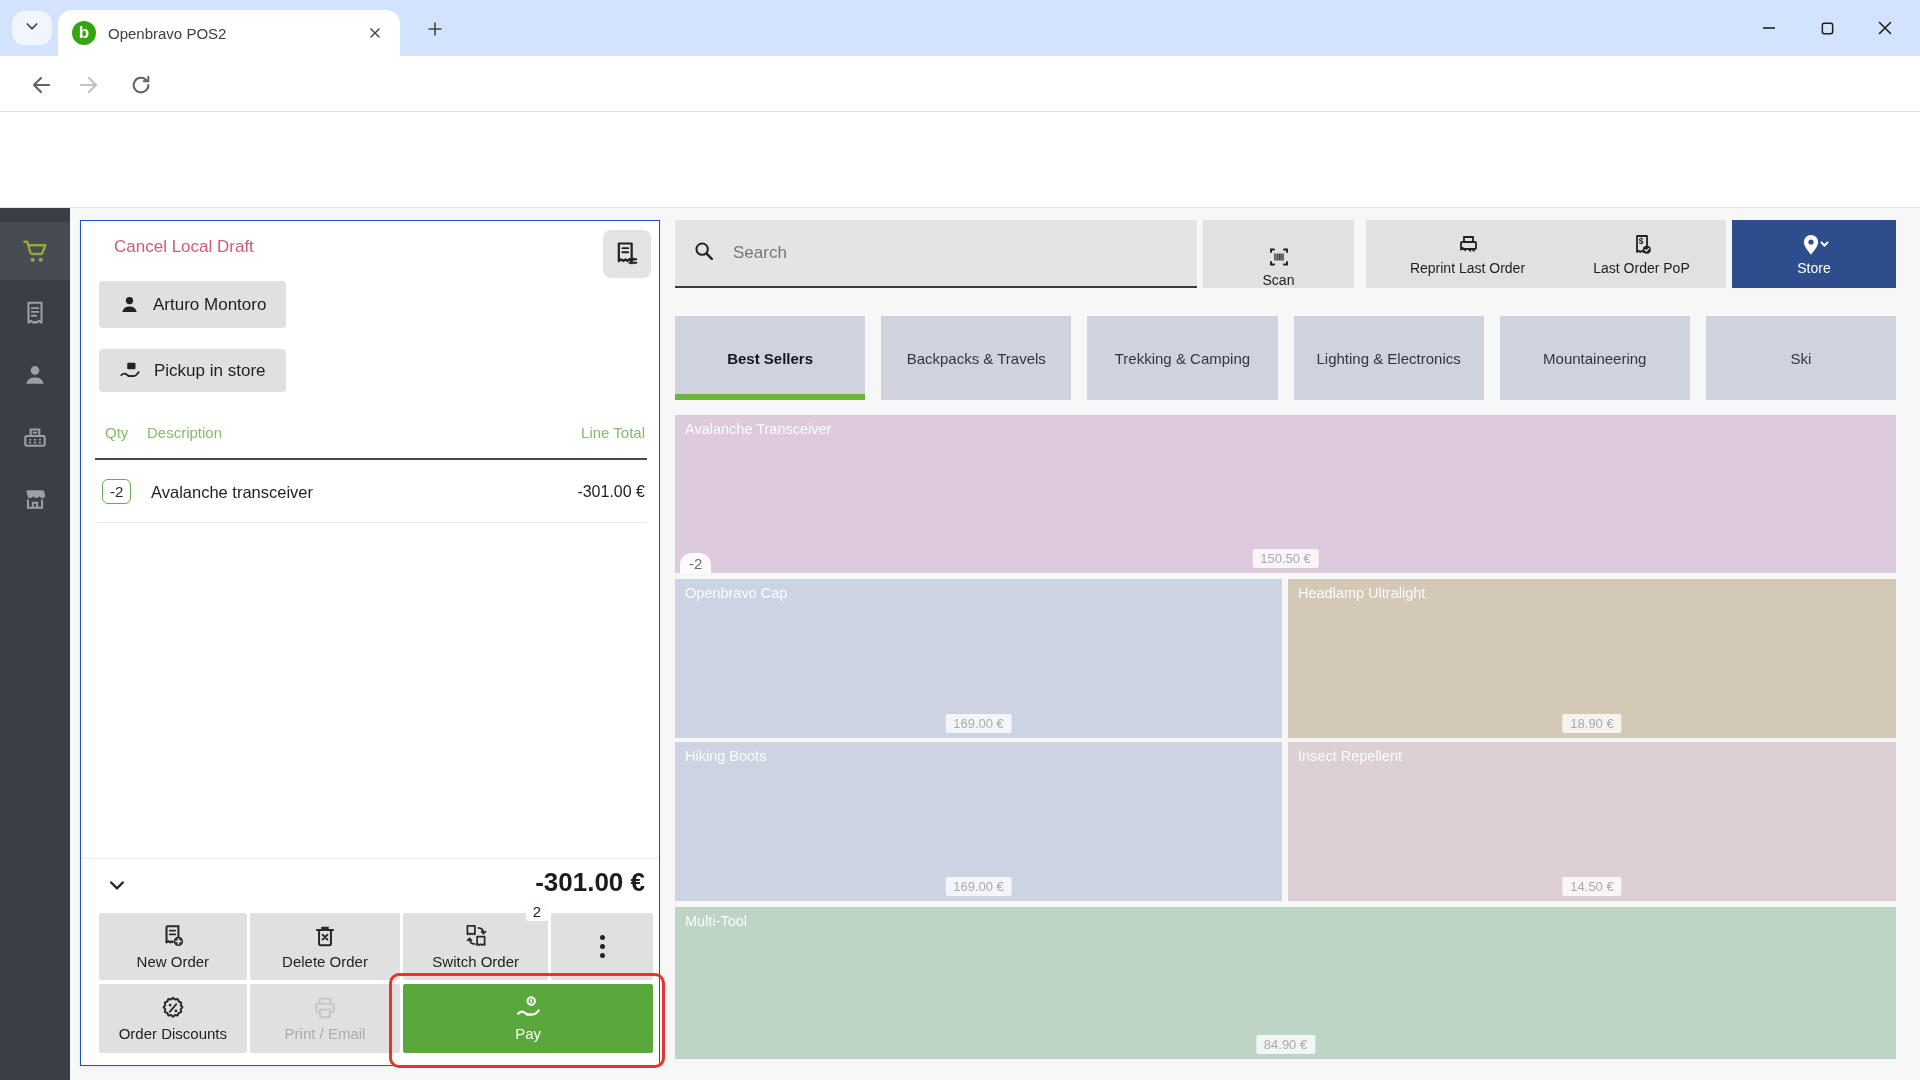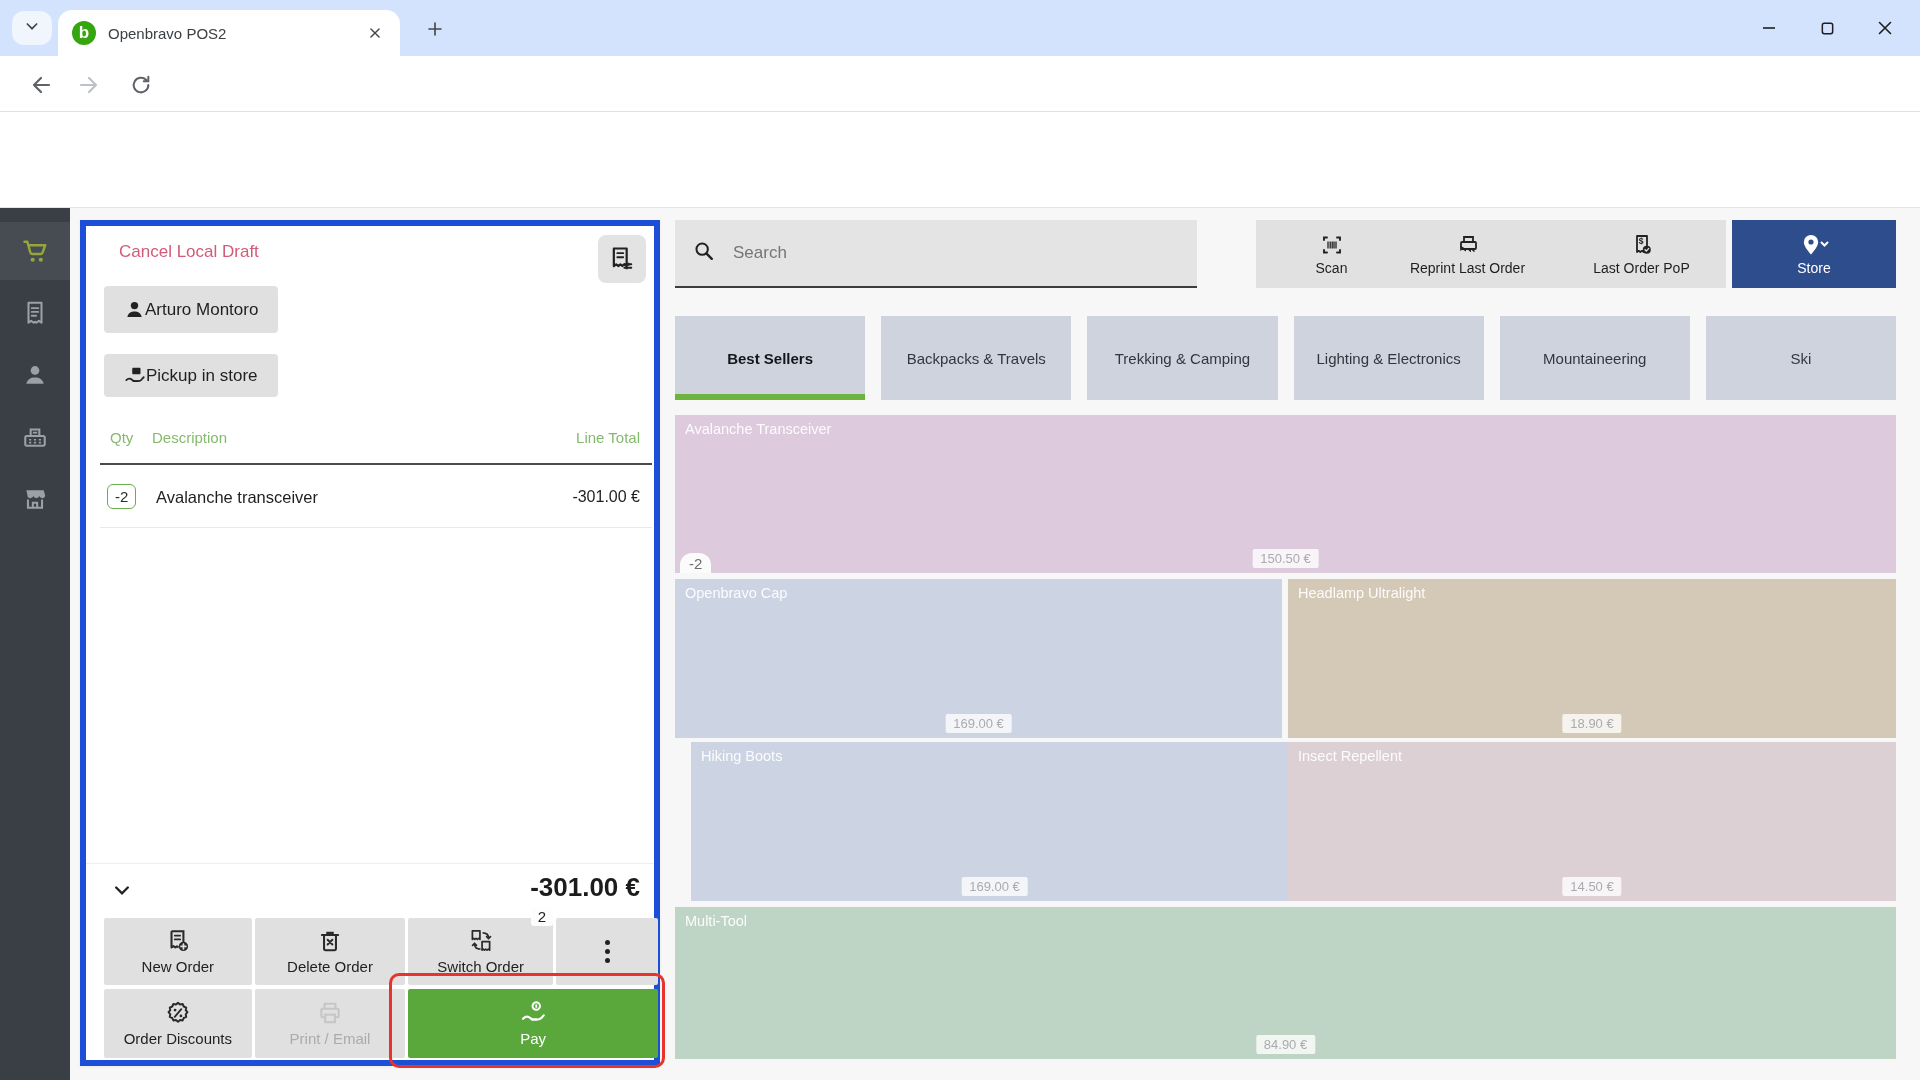--- a/index.html
+++ b/index.html
@@ -47,24 +47,24 @@
   .username { position:absolute; left:1790px; top:152px; font-size:18px; color:#333; }
 
   
   .rail { position:absolute; left:0; top:208px; width:70px; height:872px; background:#3a3f45; }
   .railitem { width:70px; height:58px; display:flex; align-items:center; justify-content:center; color:#9aa0a6; }
   .railitem.active { background:#474c52; color:#97a53c; }
 
   .mainbg { position:absolute; left:70px; top:208px; width:1850px; height:872px; background:#f7f7f8; }
 
   
-  .panel { position:absolute; left:80px; top:220px; width:580px; height:846px; background:#fff; border:6px solid #1d4ed8; box-shadow:0 1px 3px rgba(0,0,0,.06); }
+  .panel { position:absolute; left:80px; top:220px; width:580px; height:846px; background:#fff; border:1px solid #1d4ed8; box-shadow:0 1px 3px rgba(0,0,0,.06); }
   .cancel { position:absolute; left:33px; top:16px; font-size:17px; color:#d15b79; }
   .ticketbtn { position:absolute; right:8px; top:9px; width:48px; height:48px; background:#e3e3e3; border-radius:8px; display:flex; align-items:center; justify-content:center; color:#222; }
-  .chipbtn { position:absolute; left:18px; height:47px; background:#e0e0e0; border-radius:4px; display:inline-flex; align-items:center; padding:0 20px; font-size:17px; color:#1f1f1f; }
+  .chipbtn { position:absolute; left:18px; height:47px; background:#e0e0e0; border-radius:4px; display:inline-flex; align-items:center; gap:13px; padding:0 20px; font-size:17px; color:#1f1f1f; }
   .chipbtn .cicon { color:#222; display:flex; }
   .cols { position:absolute; left:0; top:203px; width:100%; font-size:15px; color:#84ba6e; }
   .cols .qty { position:absolute; left:24px; } .cols .desc { position:absolute; left:66px; }
   .cols .lt { position:absolute; right:14px; }
   .colsep { position:absolute; left:14px; top:237px; width:552px; height:2px; background:#4a4a4a; }
   .orow { position:absolute; left:0; top:250px; width:100%; height:50px; }
   .qtybox { position:absolute; left:21px; top:8px; border:1.6px solid #69ad4f; border-radius:6px; padding:3px 7px; font-size:15px; color:#2c2c2c; }
   .oname { position:absolute; left:70px; top:12px; font-size:16.5px; color:#1f1f1f; }
   .oval { position:absolute; right:14px; top:12px; font-size:16px; color:#1f1f1f; }
   .rowsep { position:absolute; left:14px; top:301px; width:552px; height:1px; background:#e9e9e9; }
@@ -415,21 +415,21 @@
 
   <div class="searchfield">
     <span style="color:#222;">
       <svg width="22" height="22" viewBox="0 0 24 24">
           <circle cx="10" cy="10" r="6.2" fill="none" stroke="currentColor" stroke-width="2.2"></circle>
           <path d="M14.8 14.8L20.5 20.5" stroke="currentColor" stroke-width="2.6" stroke-linecap="round"></path>
         </svg>
     </span>
     <input type="text" placeholder="Search" style="">
   </div>
-  <div class="actbtn" style="left:1256px; width:151px;">
+  <div class="actbtn" style="left:1203px; width:151px;justify-content:flex-end;">
     <span class="ai">
       <svg width="26" height="24" viewBox="0 0 24 24">
           <path d="M4 7V4.5h3M17 4.5h3V7M20 17v2.5h-3M7 19.5H4V17" fill="none" stroke="currentColor" stroke-width="1.9" stroke-linecap="round"></path>
           <path d="M8 8.5v7M10.2 8.5v7M12.2 8.5v7M14 8.5v7M16 8.5v7" stroke="currentColor" stroke-width="1.3"></path>
         </svg>
     </span>
     <span>Scan</span>
   </div>
   <div class="actbtn" style="left:1366px; width:203px;">
     <span class="ai">
@@ -479,21 +479,21 @@
     <span class="pricechip">150.50 €</span>
   </div>
   <div class="tile" style="left: 675px; top: 579px; width: 607px; height: 159px; background: rgb(204, 211, 226);">
     <span class="tiletitle">Openbravo Cap</span>
     <span class="pricechip">169.00 €</span>
   </div>
   <div class="tile" style="left: 1288px; top: 579px; width: 608px; height: 159px; background: rgb(212, 201, 183);">
     <span class="tiletitle">Headlamp Ultralight</span>
     <span class="pricechip">18.90 €</span>
   </div>
-  <div class="tile" style="left: 675px; top: 742px; width: 607px; height: 159px; background: rgb(204, 211, 226); margin-left: 16px;">
+  <div class="tile" style="left: 675px; top: 742px; width: 607px; height: 159px; background: rgb(204, 211, 226);">
     <span class="tiletitle">Hiking Boots</span>
     <span class="pricechip">169.00 €</span>
   </div>
   <div class="tile" style="left: 1288px; top: 742px; width: 608px; height: 159px; background: rgb(221, 208, 212);">
     <span class="tiletitle">Insect Repellent</span>
     <span class="pricechip">14.50 €</span>
   </div>
   <div class="tile" style="left: 675px; top: 907px; width: 1221px; height: 152px; background: rgb(190, 212, 196);">
     <span class="tiletitle">Multi-Tool</span>
     <span class="pricechip">84.90 €</span>

